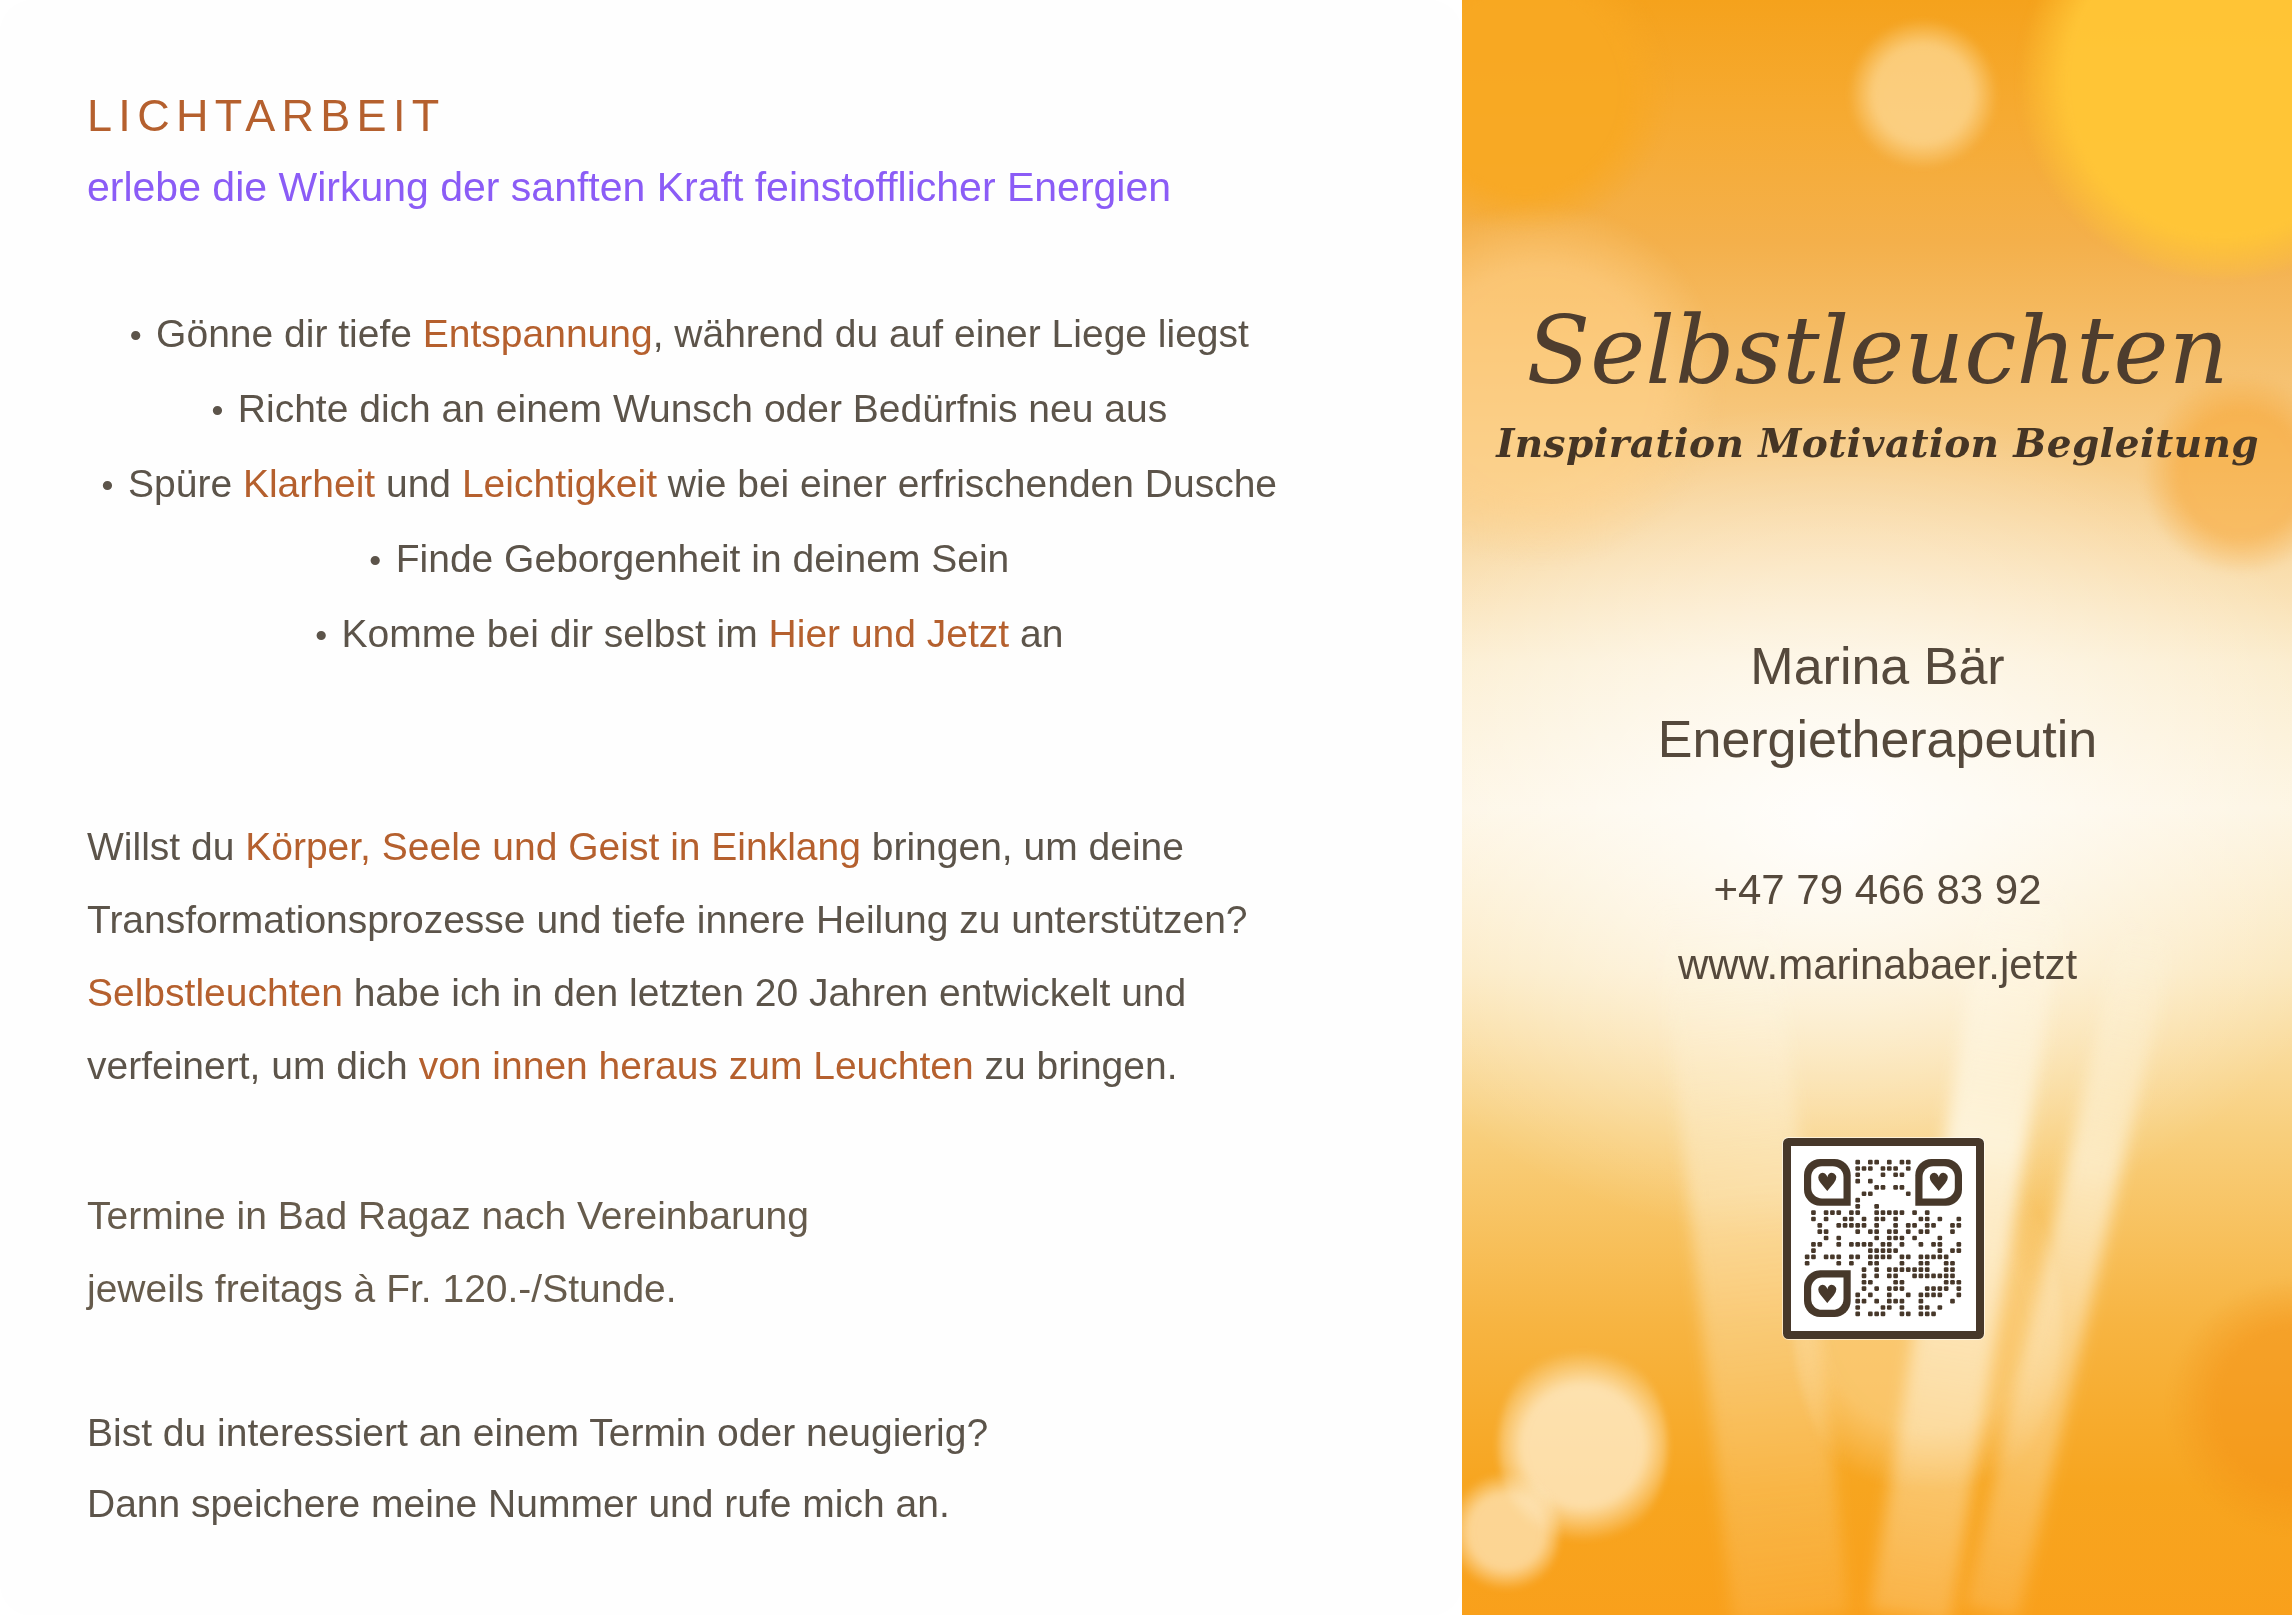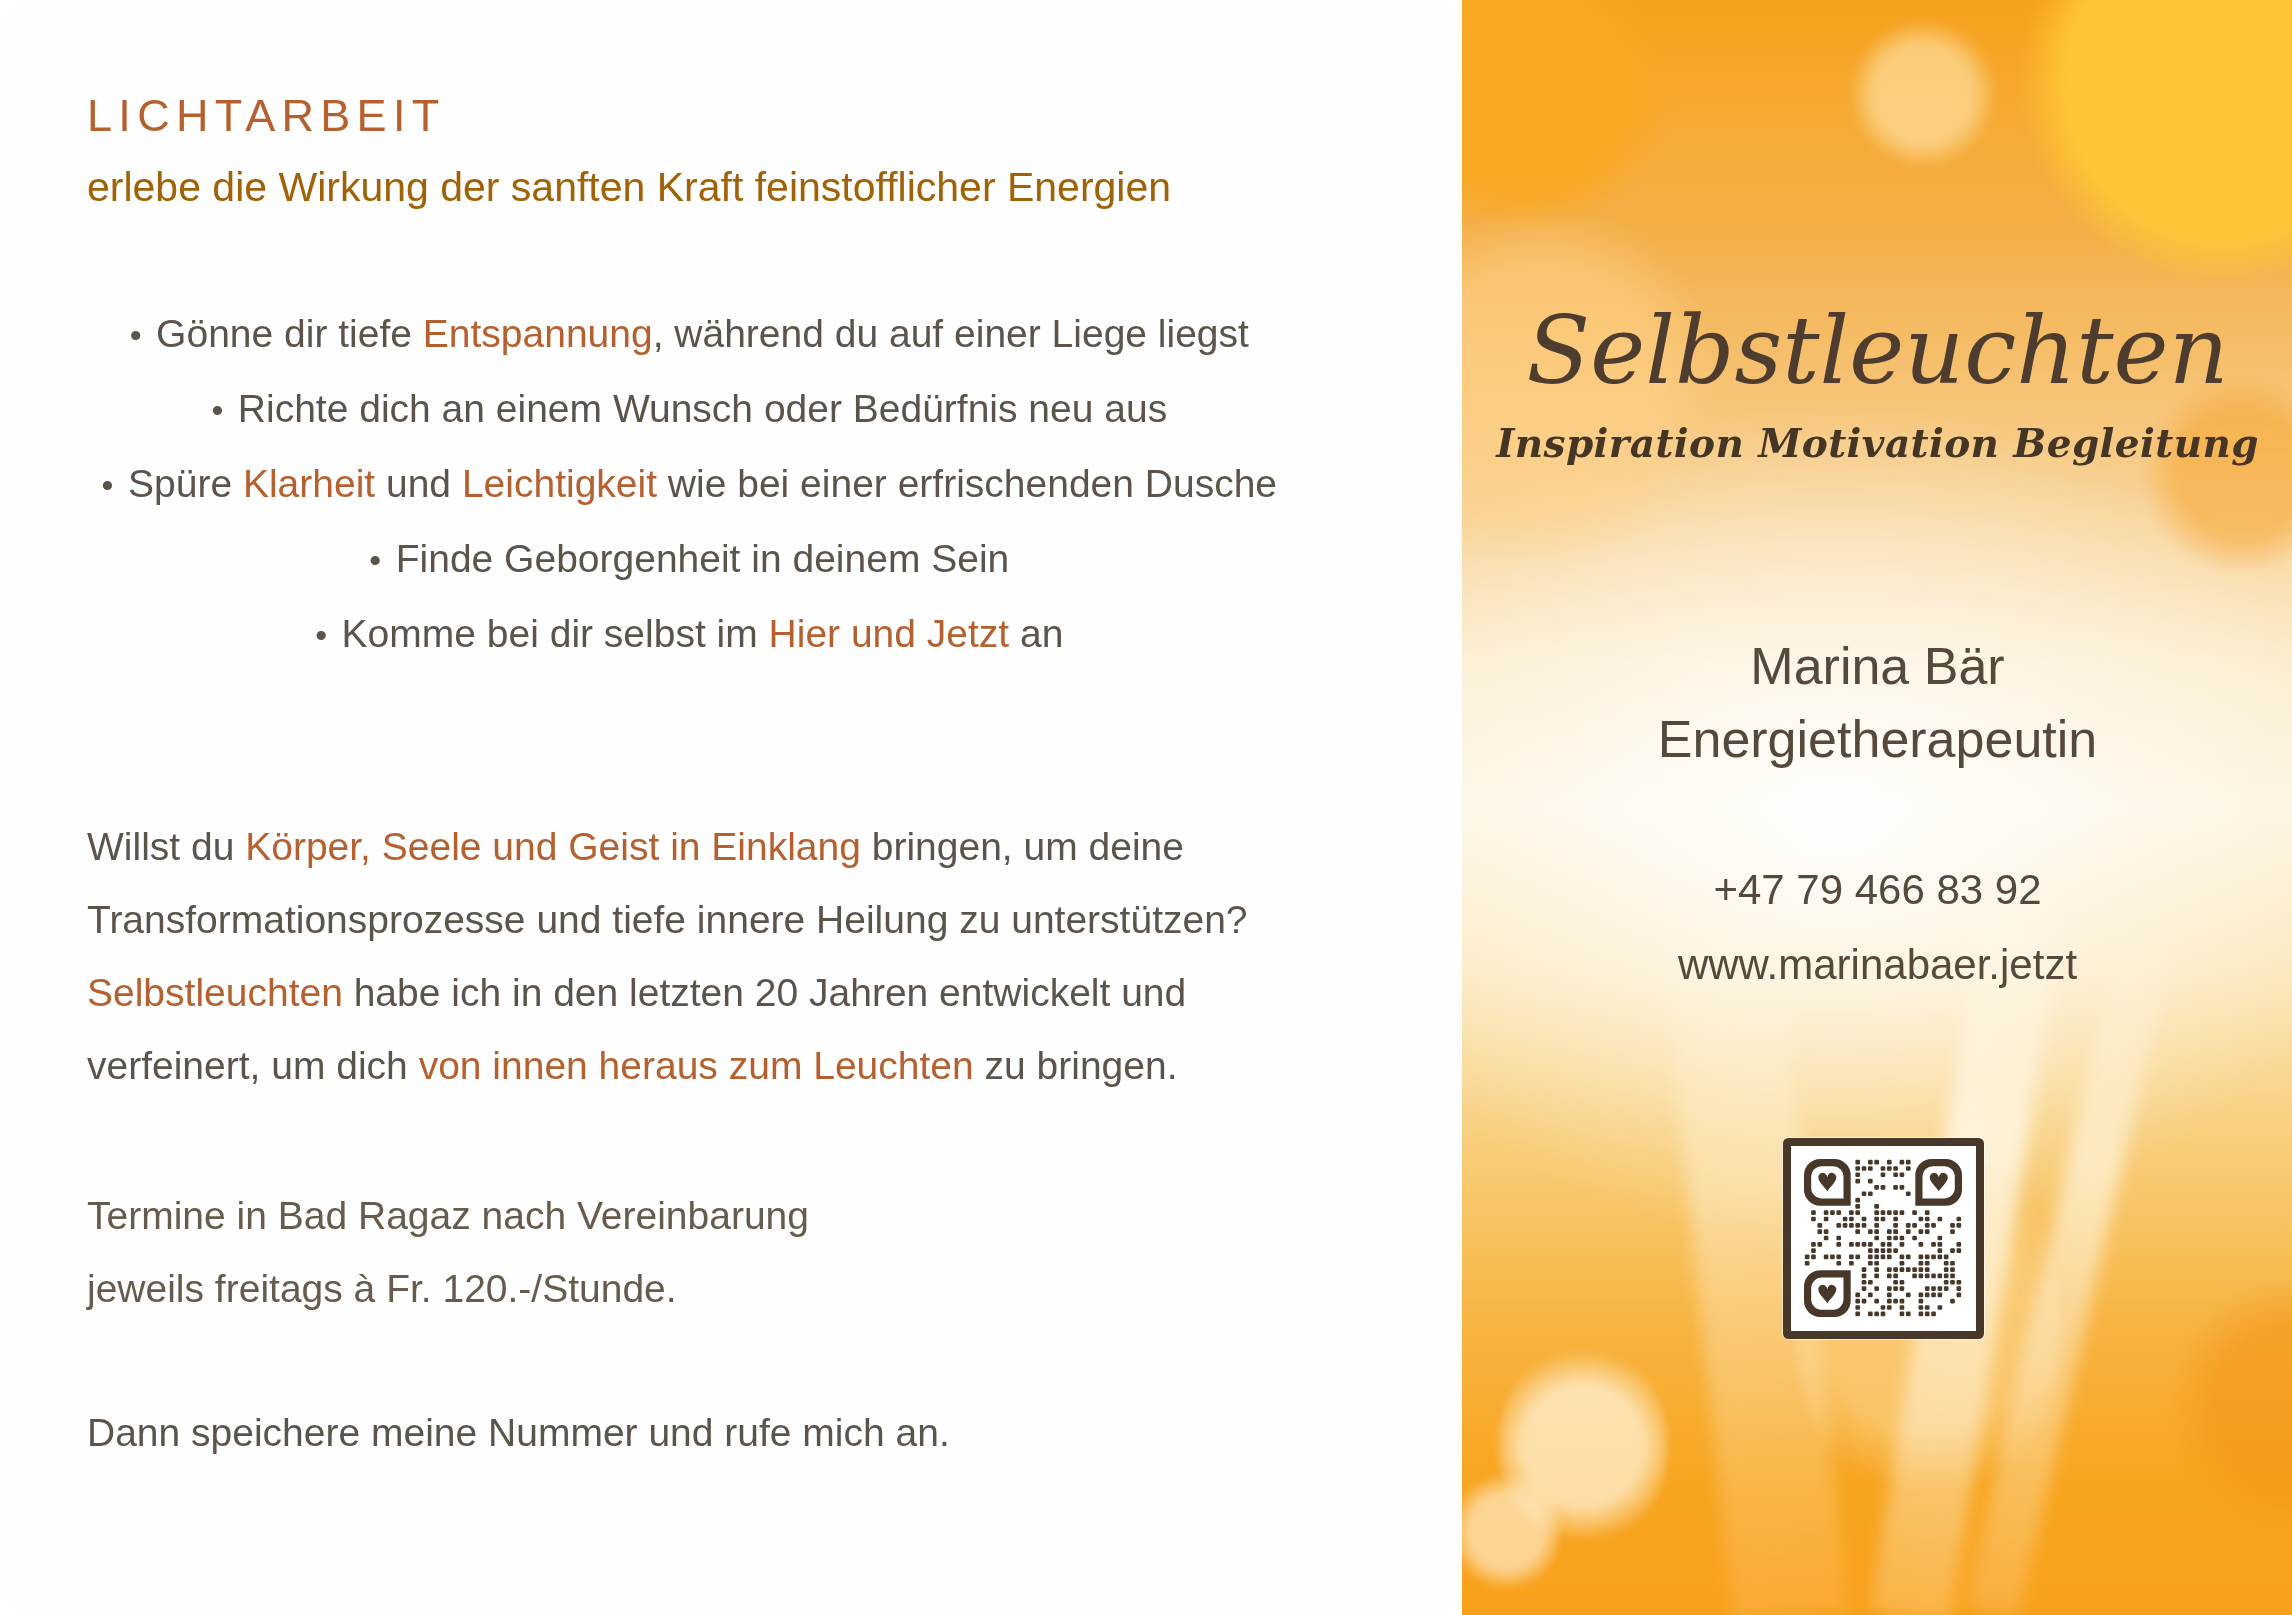--- a/index.html
+++ b/index.html
@@ -10,21 +10,21 @@
   .page{position:absolute;inset:0;display:flex;}
 
   
   .left{position:relative;width:1462px;height:1616px;background:#fefefe;border-radius:32px;}
   .title{
     position:absolute;left:87px;top:90px;margin:0;
     font-size:45px;font-weight:400;letter-spacing:6.3px;color:#b5602e;
   }
   .subtitle{
     position:absolute;left:87px;top:159px;margin:0;
-    font-size:41px;font-weight:400;color:#a16207;line-height:57px;
+    font-size:41px;font-weight:400;color:#8b5cf6;line-height:57px;
   }
   .benefits{position:absolute;left:87px;top:297px;margin:0;padding:0;list-style:none;}
   .benefits li{line-height:73px;font-size:39px;color:#5c544a;white-space:nowrap;text-align:center;}
   .dot{display:inline-block;width:41px;color:#5c544a;font-size:34px;}
   .acc{color:#b5602e;}
   .para{position:absolute;left:87px;top:810px;font-size:39px;color:#5c544a;line-height:73px;white-space:nowrap;}
   .appoint{position:absolute;left:87px;top:1179px;font-size:39px;color:#665b4c;line-height:73px;white-space:nowrap;}
   .cta{position:absolute;left:87px;top:1397px;font-size:39px;color:#5c544a;line-height:71px;white-space:nowrap;}
 
   
@@ -102,20 +102,21 @@
       <div><span class="acc">Selbstleuchten</span><span> habe ich in den letzten 20 Jahren entwickelt und</span></div>
       <div><span>verfeinert, um dich </span><span class="acc">von innen heraus zum Leuchten</span><span> zu bringen.</span></div>
     </div>
 
     <div class="appoint">
       <div>Termine in Bad Ragaz nach Vereinbarung</div>
       <div>jeweils freitags à Fr. 120.-/Stunde.</div>
     </div>
 
     <div class="cta">
+      <div>Bist du interessiert an einem Termin oder neugierig?</div>
       <div>Dann speichere meine Nummer und rufe mich an.</div>
     </div>
   </section>
 
   <section class="right">
     <div class="bokeh b1"></div>
     <div class="bokeh b2"></div>
     <div class="bokeh b3"></div>
     <div class="bokeh b4"></div>
     <div class="bokeh b5"></div>

